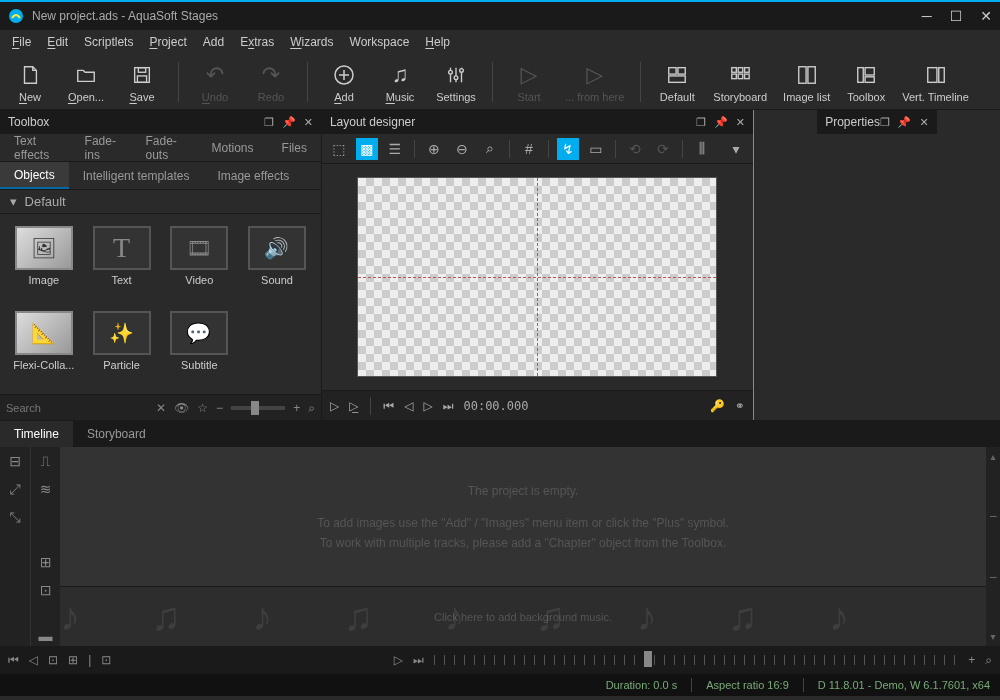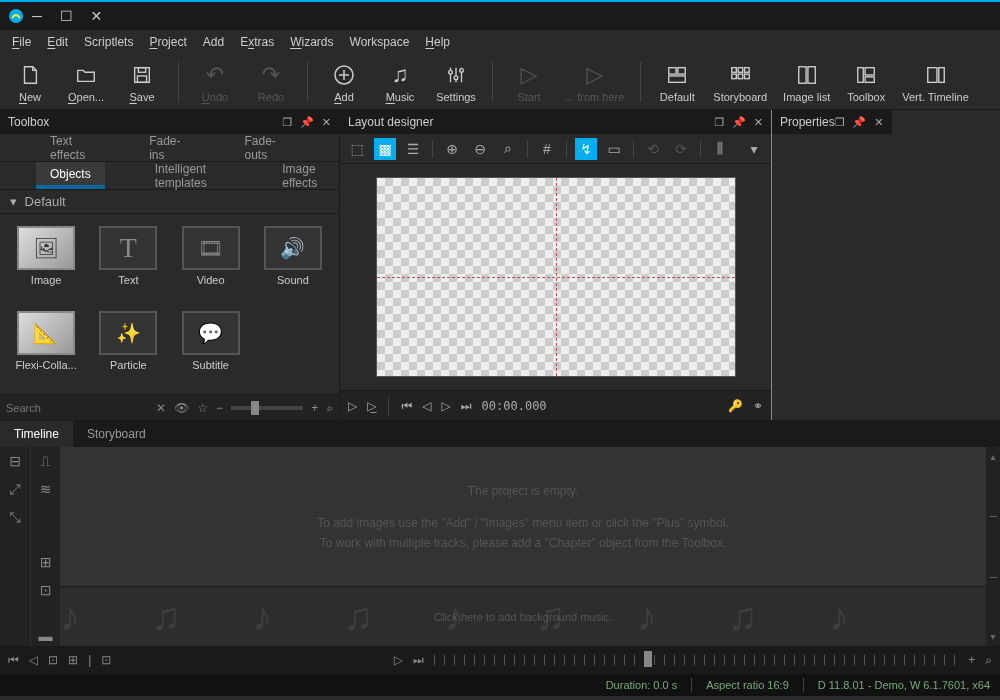--- a/index.html
+++ b/index.html
@@ -22,22 +22,22 @@
 .tb-item .ul { text-decoration: underline; text-underline-offset: 2px; }
 .tb-sep { width: 1px; height: 40px; background: #444; }
 
 .workspace { display: flex; height: 310px; }
 .panel-header { height: 24px; background: #1a1a1a; display: flex; align-items: center; padding: 0 8px; color: #ccc; font-size: 12px; }
 .panel-header .title { flex: 1; }
 .panel-header .ctrls { display: flex; gap: 8px; font-size: 11px; color: #aaa; }
 
 .toolbox { width: 340px; background: #2a2a2a; display: flex; flex-direction: column; border-right: 1px solid #1a1a1a; }
 .tab-row { height: 28px; display: flex; background: #2a2a2a; border-bottom: 1px solid #1a1a1a; }
-.tab { padding: 0 14px; display: flex; align-items: center; color: #999; cursor: pointer; font-size: 12px; margin-left: 36px; }
-.tab.active { background: #3a3a3a; color: #fff; border-bottom: 4px solid #0369a1; }
+.tab { padding: 0 14px; display: flex; align-items: center; color: #999; cursor: pointer; font-size: 12px; }
+.tab.active { background: #3a3a3a; color: #fff; border-bottom: 2px solid #0369a1; }
 .section-hdr { height: 24px; background: #2a2a2a; padding: 0 10px; display: flex; align-items: center; gap: 8px; color: #aaa; font-size: 13px; border-bottom: 1px solid #1a1a1a;}
 .obj-grid { flex: 1; padding: 8px; display: grid; grid-template-columns: repeat(4, 1fr); gap: 6px; overflow: hidden; position: relative; }
 .obj-item { display: flex; flex-direction: column; align-items: center; gap: 4px; padding: 4px; cursor: pointer; }
 .obj-item .thumb { width: 58px; height: 44px; border: 2px solid #888; background: linear-gradient(135deg,#ddd 0%,#999 100%); display: flex; align-items: center; justify-content: center; font-size: 20px; color: #333; }
 .obj-item .thumb.dark { background: #333; border: 2px solid #555; color: #888; }
 .obj-item .olbl { font-size: 11px; color: #ccc; }
 .toolbox-footer { height: 26px; background: #222; display: flex; align-items: center; padding: 0 6px; gap: 8px; border-top: 1px solid #1a1a1a; }
 .search-in { flex: 0 0 80px; background: transparent; border: none; color: #888; font-size: 11px; outline: none;}
 .slider-track { flex: 1; height: 4px; background: #444; position: relative; }
 .slider-thumb { width: 8px; height: 14px; background: #888; position: absolute; top: -5px; left: 20px; }
@@ -54,21 +54,21 @@
   linear-gradient(45deg, transparent 75%, #ccc 75%),
   linear-gradient(-45deg, transparent 75%, #ccc 75%);
   background-size: 16px 16px;
   background-position: 0 0, 0 8px, 8px -8px, -8px 0px;
   background-color: #eee; position: relative; border: 1px solid #555;}
 .canvas::before { content:''; position:absolute; left:0; right:0; top:50%; border-top: 1px dashed #b55; }
 .canvas::after { content:''; position:absolute; top:0; bottom:0; left:50%; border-left: 1px dashed #b55; }
 .ld-playbar { height: 30px; background: #222; display: flex; align-items: center; padding: 0 8px; gap: 10px; color: #aaa; border-top: 1px solid #1a1a1a; }
 .ld-playbar .tc { font-family: monospace; font-size: 12px; }
 
-.properties { width: 260px; background: #2a2a2a; display: flex; flex-direction: row; }
+.properties { width: 260px; background: #2a2a2a; display: flex; flex-direction: column; align-items: center; }
 .properties .empty { flex: 1; }
 
 .timeline-section { height: 254px; background: #0f172a; display: flex; flex-direction: column; border-top: 1px solid #1a1a1a; }
 .tl-tabs { height: 26px; display: flex; background: #1a1a1a; }
 .tl-tab { padding: 0 14px; display: flex; align-items: center; color: #999; cursor: pointer; }
 .tl-tab.active { background: #2a2a2a; color: #fff; }
 .tl-body { flex: 1; display: flex; }
 .tl-left-tools { width: 30px; background: #222; display: flex; flex-direction: column; align-items: center; padding-top: 4px; gap: 8px; }
 .tl-left-tools2 { width: 30px; background: #222; display: flex; flex-direction: column; align-items: center; padding-top: 4px; gap: 8px; border-left:1px solid #333; }
 .tl-tool { width: 20px; height: 20px; color: #888; font-size: 14px; display:flex; align-items:center; justify-content:center; cursor:pointer;}
@@ -86,20 +86,21 @@
 .stat-sep { width:1px; height:14px; background:#444; }
 </style>
 </head>
 <body>
 
 <div class="titlebar">
   <svg class="app-icon" viewBox="0 0 16 16">
       <circle cx="8" cy="8" r="7" fill="#00aeef"></circle>
       <path d="M4 10 Q8 4 12 10" stroke="#ffeb3b" stroke-width="2" fill="none"></path>
     </svg>
+  <div class="title">New project.ads - AquaSoft Stages</div>
   <div class="win-controls">
     <span>─</span>
     <span>☐</span>
     <span>✕</span>
   </div>
 </div>
 
 <div class="menubar">
   <span><span class="ul">F</span>ile</span>
   <span><span class="ul">E</span>dit</span>

